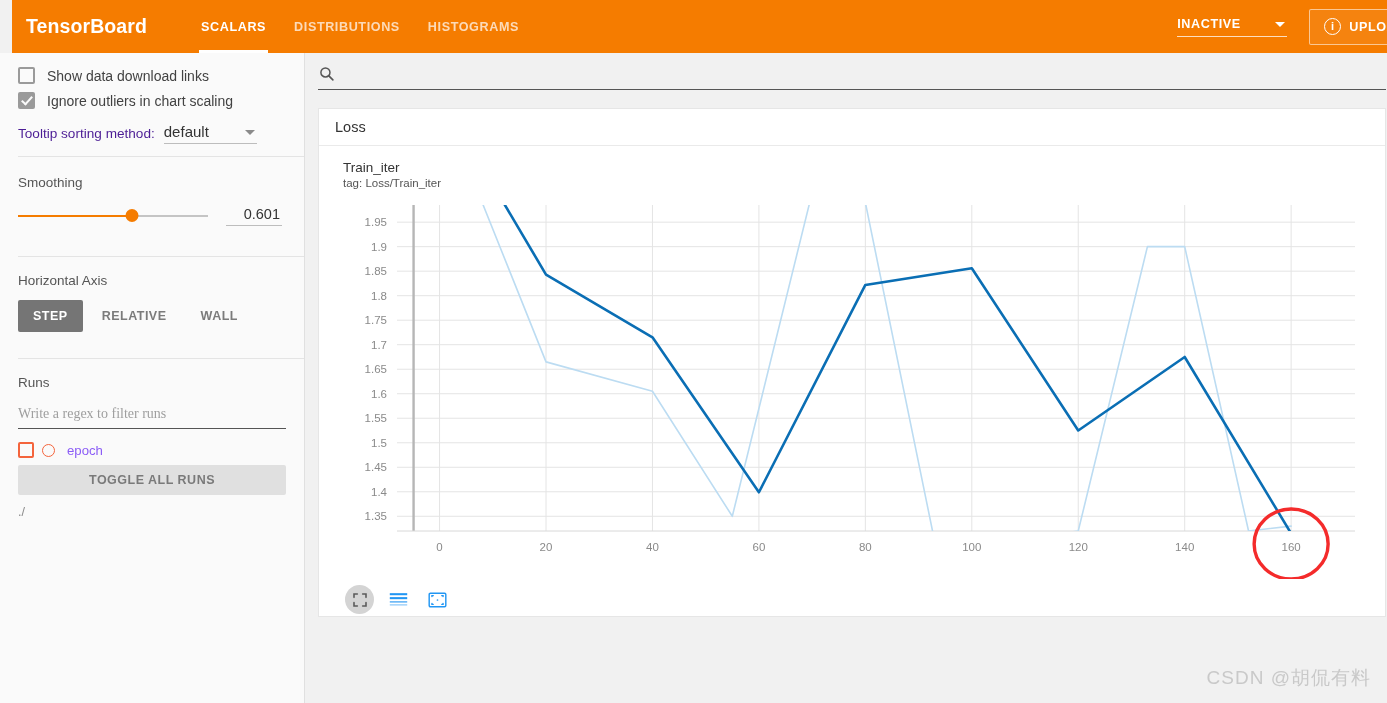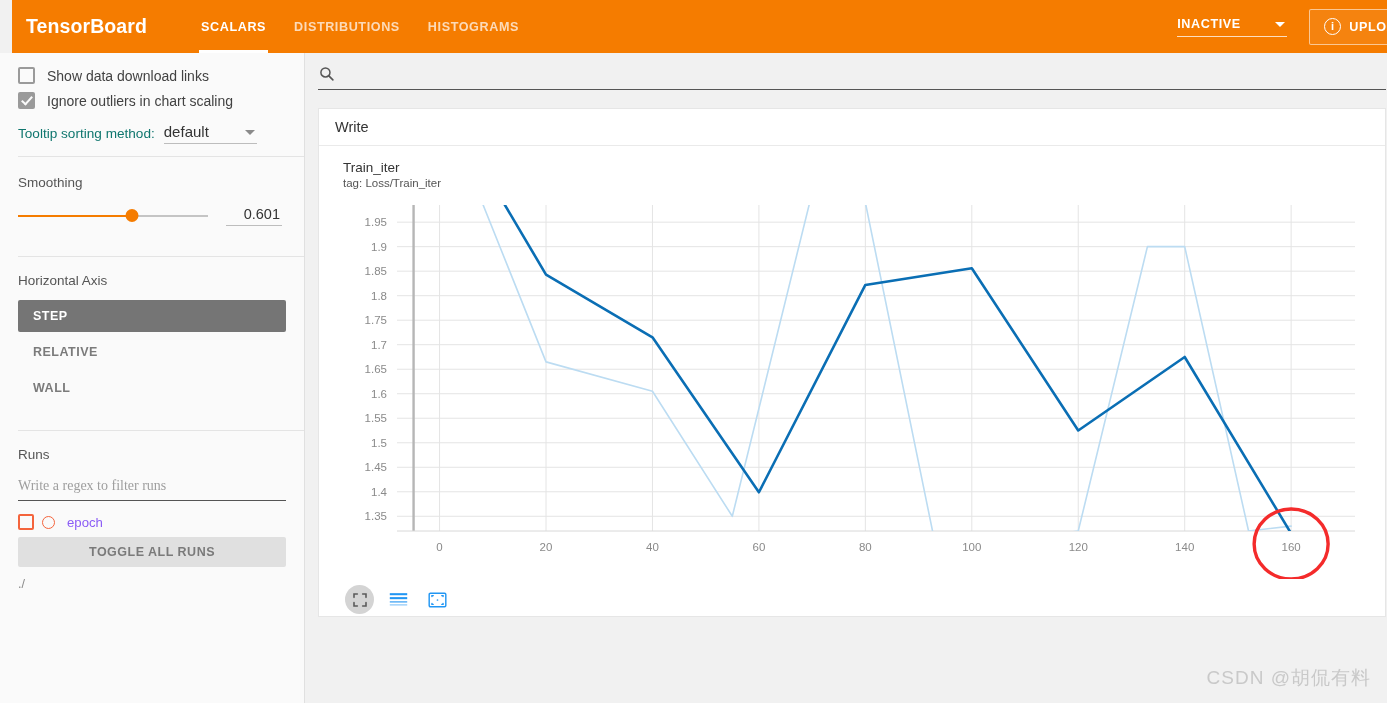--- a/index.html
+++ b/index.html
@@ -116,21 +116,21 @@
     left: 4px; top: 0px; width: 4px; height: 9px;
     border: solid #fafafa; border-width: 0 2px 2px 0;
     transform: rotate(42deg);
   }
   .cb-label { font-size: 14px; color: #424242; }
 
   .tooltip-row {
     display: flex; align-items: flex-end;
     margin-top: 14px;
   }
-  .tooltip-label { font-size: 13.6px; color: #0f766e; padding-bottom: 3px; }
+  .tooltip-label { font-size: 13.6px; color: #4c1d95; padding-bottom: 3px; }
   .tooltip-select {
     margin-left: 9px; width: 93px;
     border-bottom: 1px solid #bdbdbd;
     display: flex; align-items: center;
     position: relative; padding-bottom: 3px;
     cursor: pointer;
   }
   .tooltip-select .val { font-size: 15px; color: #333; }
   .tooltip-select .caret {
     position: absolute; right: 2px; bottom: 8px;
@@ -157,21 +157,21 @@
     background: #f57c00;
     transform: translateX(-50%);
   }
   .smooth-val {
     margin-left: 18px; width: 56px;
     border-bottom: 1px solid #bdbdbd;
     font-size: 14.5px; color: #333;
     text-align: right; padding: 0 2px 3px 0;
   }
 
-  .axis-btns { display: flex; gap: 4px; flex-direction: column; }
+  .axis-btns { display: flex; gap: 4px; }
   .axis-btn {
     padding: 9px 15px; border-radius: 2px;
     font-size: 12.5px; font-weight: bold; letter-spacing: .5px;
     color: #7b7b7b; cursor: pointer;
   }
   .axis-btn.active { background: #757575; color: #fff; }
 
   .regex-input {
     border: 0; border-bottom: 1px solid #545454;
     background: transparent;
@@ -356,21 +356,21 @@
 <div class="main">
 
   <div class="filter-bar">
     <svg width="17" height="17" viewBox="0 0 24 24">
       <circle cx="10.5" cy="10.5" r="6.4" fill="none" stroke="#555" stroke-width="2.1"></circle>
       <line x1="15.3" y1="15.3" x2="21" y2="21" stroke="#555" stroke-width="2.3" stroke-linecap="round"></line>
     </svg>
   </div>
 
   <div class="card">
-    <div class="card-head">Write</div>
+    <div class="card-head">Loss</div>
 
     <div class="chart-wrap">
       <div class="chart-title">Train_iter</div>
       <div class="chart-tag">tag: Loss/Train_iter</div>
 
       <div class="plot">
         <svg id="chartSvg" width="1066" height="380" viewBox="0 0 1066 380">
             <line x1="78" y1="317.29323308270676" x2="1036" y2="317.29323308270676" stroke="#e4e4e4" stroke-width="1"></line>
             <text x="68" y="321.29323308270676" text-anchor="end" font-family="&quot;Liberation Sans&quot;, sans-serif" font-size="11.5" fill="#8a8a8a">1.35</text>
             <line x1="78" y1="292.78195488721815" x2="1036" y2="292.78195488721815" stroke="#e4e4e4" stroke-width="1"></line>

